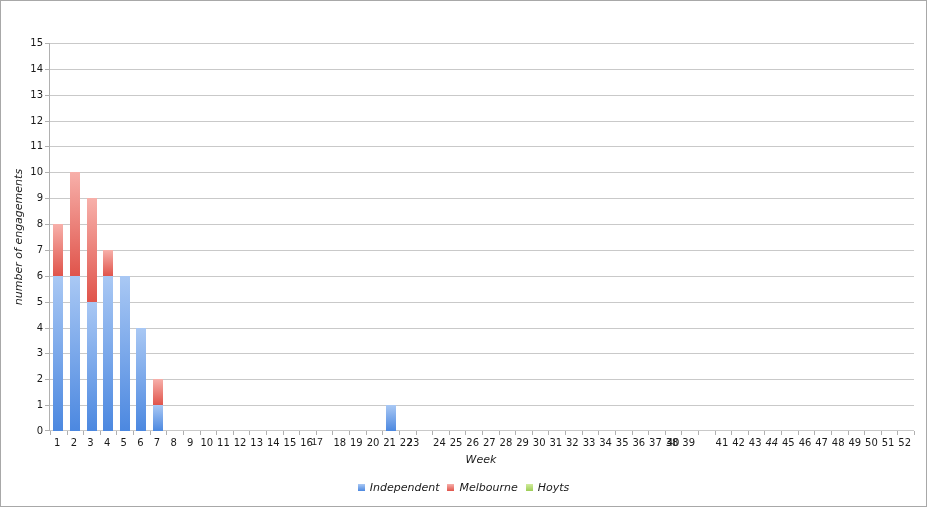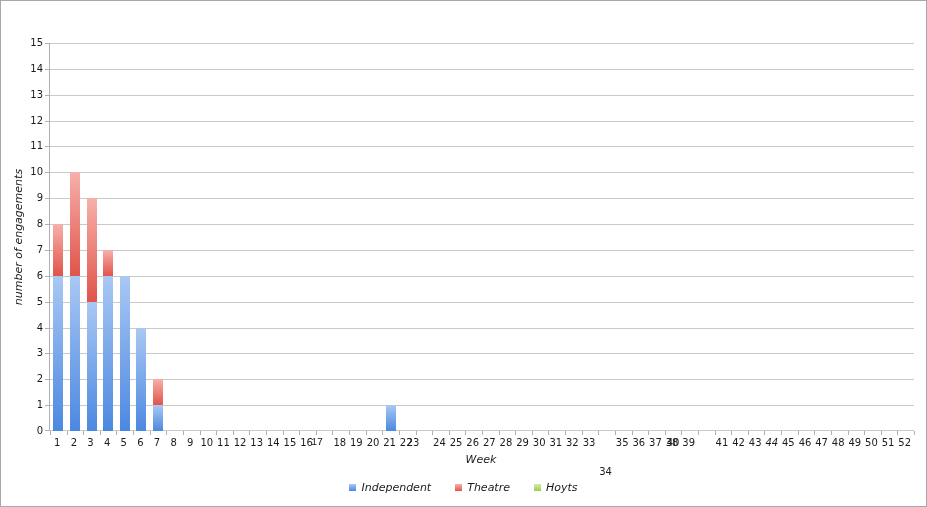--- a/index.html
+++ b/index.html
@@ -30,21 +30,21 @@
   .x-axis-title{
     position:absolute;top:452px;left:48px;width:864px;text-align:center;
     font-size:11px;font-style:italic;color:#1a1a1a;
   }
   .y-axis-title{
     position:absolute;top:236px;left:17px;transform:translate(-50%,-50%) rotate(-90deg);
     font-size:11px;font-style:italic;white-space:nowrap;color:#1a1a1a;
   }
   .legend{
     position:absolute;top:480px;left:0;width:100%;
-    display:flex;justify-content:center;align-items:center;gap:24px;
+    display:flex;justify-content:center;align-items:center;gap:8px;
   }
   .legend-item{display:flex;align-items:center;font-size:11px;font-style:italic;color:#1a1a1a;}
   .legend-swatch{width:7px;height:7px;margin-right:5px;display:inline-block;}
 </style>
 </head>
 <body>
 
 <div class="chart-frame">
 
   <div class="plot-area" id="plot">
@@ -209,21 +209,21 @@
       <div class="x-label" style="left: 438.462px;">24</div>
       <div class="x-label" style="left: 455.077px;">25</div>
       <div class="x-label" style="left: 471.692px;">26</div>
       <div class="x-label" style="left: 488.308px;">27</div>
       <div class="x-label" style="left: 504.923px;">28</div>
       <div class="x-label" style="left: 521.538px;">29</div>
       <div class="x-label" style="left: 538.154px;">30</div>
       <div class="x-label" style="left: 554.769px;">31</div>
       <div class="x-label" style="left: 571.385px;">32</div>
       <div class="x-label" style="left: 588px;">33</div>
-      <div class="x-label" style="left: 604.615px; margin-top: 29px;">34</div>
+      <div class="x-label" style="left: 604.615px;">34</div>
       <div class="x-label" style="left: 621.231px;">35</div>
       <div class="x-label" style="left: 637.846px;">36</div>
       <div class="x-label" style="left: 654.462px;">37</div>
       <div class="x-label" style="left: 671.077px;">38</div>
       <div class="x-label" style="left: 687.692px;">39</div>
       <div class="x-label" style="left: 672px;">40</div>
       <div class="x-label" style="left: 720.923px;">41</div>
       <div class="x-label" style="left: 737.538px;">42</div>
       <div class="x-label" style="left: 754.154px;">43</div>
       <div class="x-label" style="left: 770.769px; font-style: italic;">44</div>
@@ -240,20 +240,20 @@
   <div class="y-axis-title">number of engagements</div>
   <div class="x-axis-title">Week</div>
 
   <div class="legend" id="legend">
       <div class="legend-item">
         <span class="legend-swatch" style="background: linear-gradient(rgb(169, 200, 244) 0%, rgb(76, 136, 224) 100%);"></span>
         <span>Independent</span>
       </div>
       <div class="legend-item">
         <span class="legend-swatch" style="background: linear-gradient(rgb(247, 176, 170) 0%, rgb(224, 84, 75) 100%);"></span>
-        <span>Theatre</span>
+        <span>Melbourne</span>
       </div>
       <div class="legend-item">
         <span class="legend-swatch" style="background: linear-gradient(rgb(210, 236, 158) 0%, rgb(156, 205, 85) 100%);"></span>
         <span>Hoyts</span>
       </div>
     </div>
 </div>
 
 </body></html>

